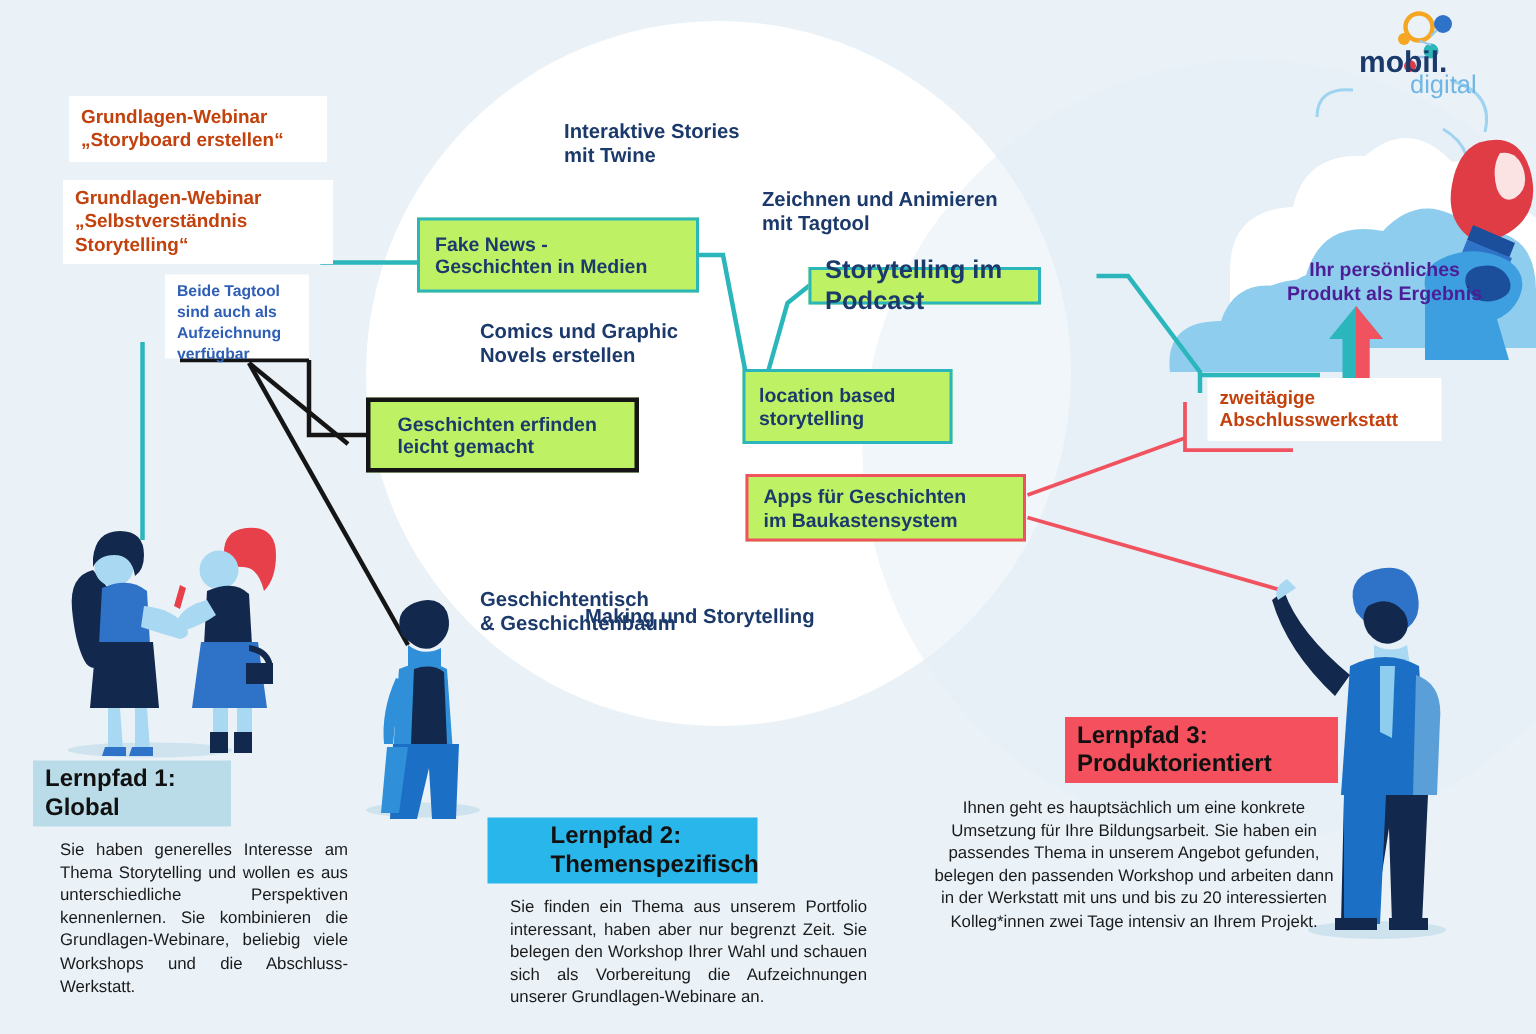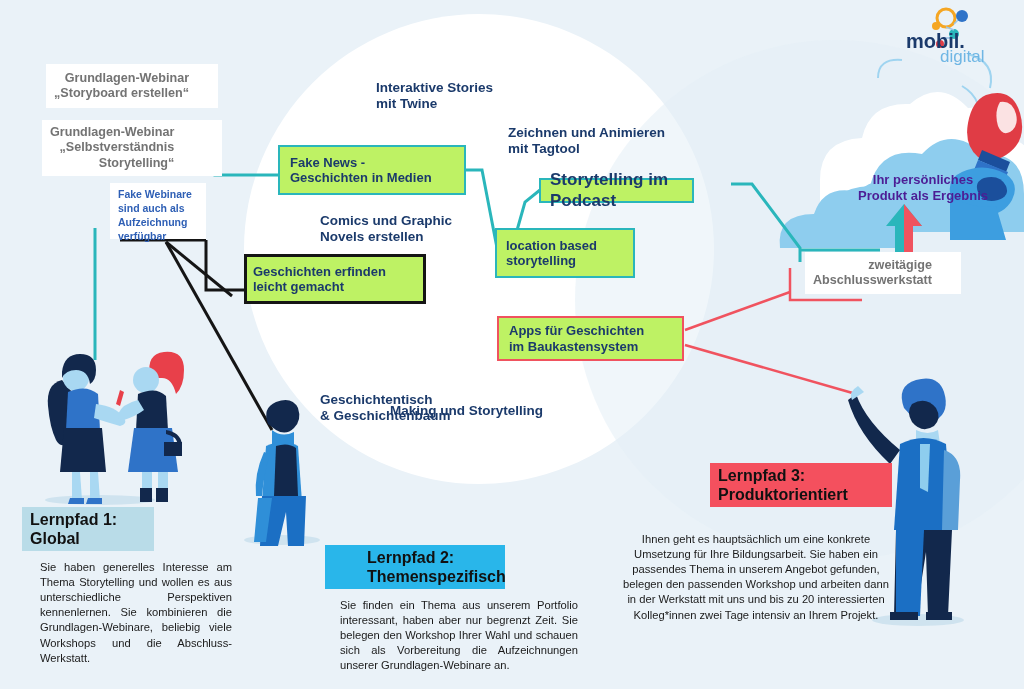--- a/index.html
+++ b/index.html
@@ -26,44 +26,44 @@
     display:flex;align-items:center;
     color:#1b3a6b;
     font-weight:bold;
     line-height:1.18;
   }
   .node.teal{border:2px solid #2ab6bb;}
   .node.black{border:3px solid #151515;}
   .node.red{border:2px solid #f0535f;}
 
   .headerbox{
-    position:absolute;background:#ffffff;color:#737373;
+    position:absolute;background:#ffffff;color:#c2410c;
     font-weight:bold;line-height:1.2;box-sizing:border-box;
-    display:flex;align-items:center;text-align:right;
+    display:flex;align-items:center;
   }
 
   .freetext{
     position:absolute;color:#1b3a6b;font-weight:bold;line-height:1.2;
   }
 
   
   .callout{
     position:absolute;background:#ffffff;color:#2e5fb5;
     font-weight:bold;font-size:10.5px;line-height:1.32;
     padding:5px 8px 6px 8px;box-sizing:border-box;
   }
 
   
   .path-title{
     position:absolute;font-weight:bold;color:#111;
     line-height:1.18;padding:4px 10px 6px 8px;box-sizing:border-box;
   }
   .path-title.t1{background:#b9dce8;}
   .path-title.t2{background:#29b6ea;padding-left:42px;}
-  .path-title.t3{background:#f4505e;}
+  .path-title.t3{background:#f4505e;margin-top:15px;}
   .path-body{
     position:absolute;color:#1a1a1a;font-size:11.2px;line-height:1.35;
   }
 
   
   .logo{position:absolute;right:14px;top:4px;width:122px;height:62px;}
 
   
 </style>
 </head>
@@ -210,45 +210,45 @@
 
   <div class="headerbox" style="left:42px;top:120px;width:180px;height:56px;font-size:12.6px;padding:0 8px;">
     <span>
       <span>Grundlagen-Webinar</span><br>
       <span>„Selbstverständnis</span><br>
       <span>Storytelling“</span>
     </span>
   </div>
 
   <div class="callout" style="left:110px;top:183px;width:96px;height:56px;">
-    <span>Fake Webinare</span><br>
+    <span>Beide Tagtool</span><br>
     <span>sind auch als</span><br>
     <span>Aufzeichnung</span><br>
     <span>verfügbar</span>
   </div>
 
   <div class="node teal" style="left:278px;top:145px;width:188px;height:50px;font-size:13px;padding-left:10px;">
     <span>
       <span>Fake News -</span><br>
       <span>Geschichten in Medien</span>
     </span>
   </div>
 
   <div class="node teal" style="left:539px;top:178px;width:155px;height:25px;font-size:17px;padding-left:9px;">
     <span>Storytelling im Podcast</span>
   </div>
 
-  <div class="node teal" style="left:495px;top:228px;width:140px;height:50px;font-size:13px;padding-left:9px;">
+  <div class="node teal" style="left:495px;top:246px;width:140px;height:50px;font-size:13px;padding-left:9px;">
     <span>
       <span>location based</span><br>
       <span>storytelling</span>
     </span>
   </div>
 
-  <div class="node black" style="left:244px;top:254px;width:182px;height:50px;font-size:13px;padding-left:6px;">
+  <div class="node black" style="left:244px;top:265px;width:182px;height:50px;font-size:13px;padding-left:18px;">
     <span>
       <span>Geschichten erfinden</span><br>
       <span>leicht gemacht</span>
     </span>
   </div>
 
   <div class="node red" style="left:497px;top:316px;width:187px;height:45px;font-size:13px;padding-left:10px;">
     <span>
       <span>Apps für Geschichten</span><br>
       <span>im Baukastensystem</span>

